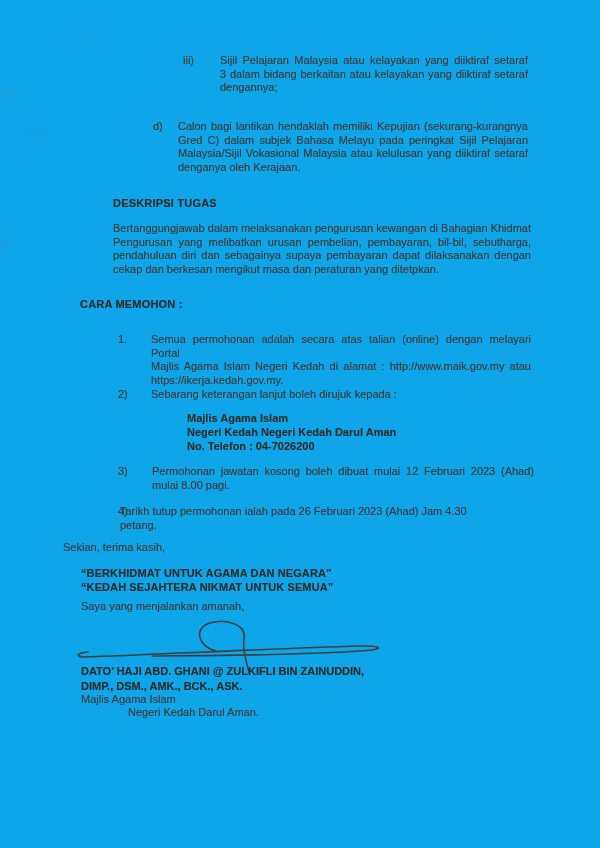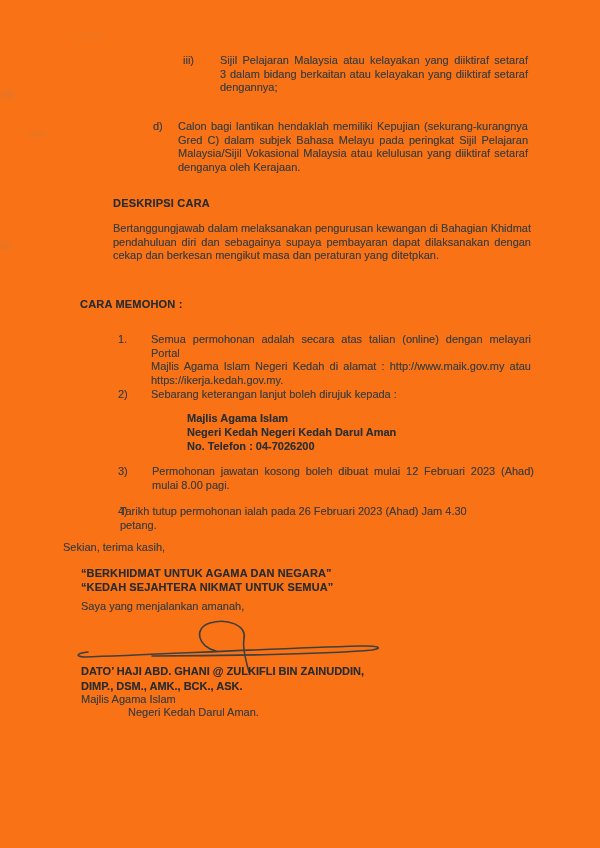--- a/index.html
+++ b/index.html
@@ -1,20 +1,20 @@
 <!DOCTYPE html>
 <html><head>
 <meta charset="utf-8">
 <style>
   html,body{margin:0;padding:0;background:#e8e8e8;}
   .page{
     position:relative;
     width:600px;height:848px;
     margin:0 auto;
-    background:#f97316;
+    background:#0ea5e9;
     overflow:hidden;
     font-family:"Liberation Sans","DejaVu Sans",sans-serif;
     color:#3c3c3c;
     font-size:11px;
     line-height:13.5px;
     text-shadow:0 0 0.5px rgba(70,70,70,0.55);
   }
   .abs{position:absolute;}
   .marker{position:absolute;}
   
@@ -54,24 +54,25 @@
   <div class="abs" style="left:0;top:120px;right:0;">
     <span class="marker" style="left:153px;">d)</span>
     <div class="lines" style="margin-left:178px;width:350px;">
         <div class="line just">Calon bagi lantikan hendaklah memiliki Kepujian (sekurang-kurangnya</div>
         <div class="line just">Gred C) dalam subjek Bahasa Melayu pada peringkat Sijil Pelajaran</div>
         <div class="line just">Malaysia/Sijil Vokasional Malaysia atau kelulusan yang diiktiraf setaraf</div>
         <div class="line">denganya oleh Kerajaan.</div>
       </div>
   </div>
 
-  <div class="abs heading" style="left:113px;top:197px;">DESKRIPSI CARA</div>
+  <div class="abs heading" style="left:113px;top:197px;">DESKRIPSI TUGAS</div>
 
   <div class="abs lines" style="left:113px;top:222px;width:418px;">
       <div class="line just">Bertanggungjawab dalam melaksanakan pengurusan kewangan di Bahagian Khidmat</div>
+      <div class="line just">Pengurusan yang melibatkan urusan pembelian, pembayaran, bil-bil, sebutharga,</div>
       <div class="line just">pendahuluan diri dan sebagainya supaya pembayaran dapat dilaksanakan dengan</div>
       <div class="line">cekap dan berkesan mengikut masa dan peraturan yang ditetpkan.</div>
     </div>
 
   <div class="abs heading" style="left:80px;top:298px;">CARA MEMOHON :</div>
 
   <div class="abs" style="left:0;top:333px;right:0;">
     <span class="marker" style="left:118px;">1.</span>
     <div class="lines" style="margin-left:151px;width:380px;">
         <div class="line just">Semua permohonan adalah secara atas talian (online) dengan melayari Portal</div>

